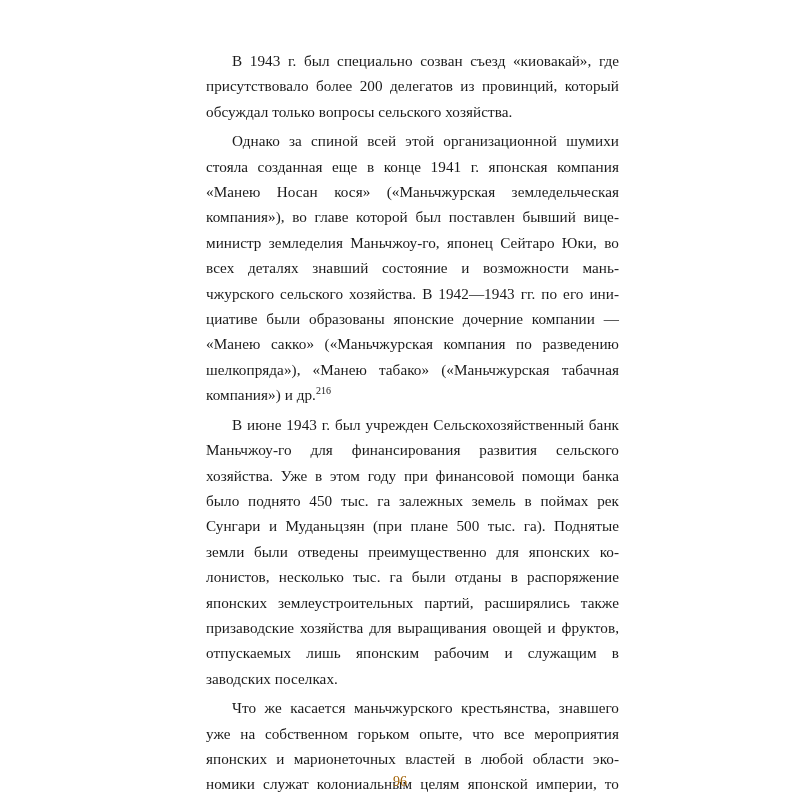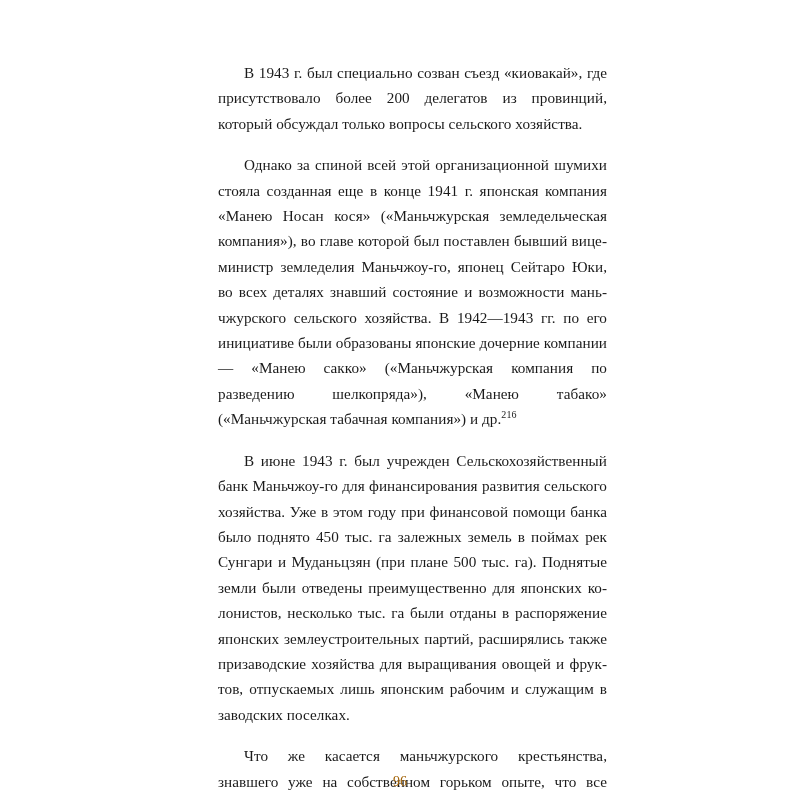--- a/index.html
+++ b/index.html
@@ -20,21 +20,21 @@
     background: #ffffff;
     box-sizing: border-box;
   }
   .text-block {
     position: absolute;
     left: 202px;
     top: 44px;
     width: 421px;
   }
   .para {
-    margin: 16px;
+    margin: 4px;
     text-indent: 26px;
     text-align: justify;
     font-size: 15.2px;
     line-height: 25.4px;
     letter-spacing: 0.05px;
     hyphens: manual;
   }
   .para + .para {
     margin-top: 0;
   }

